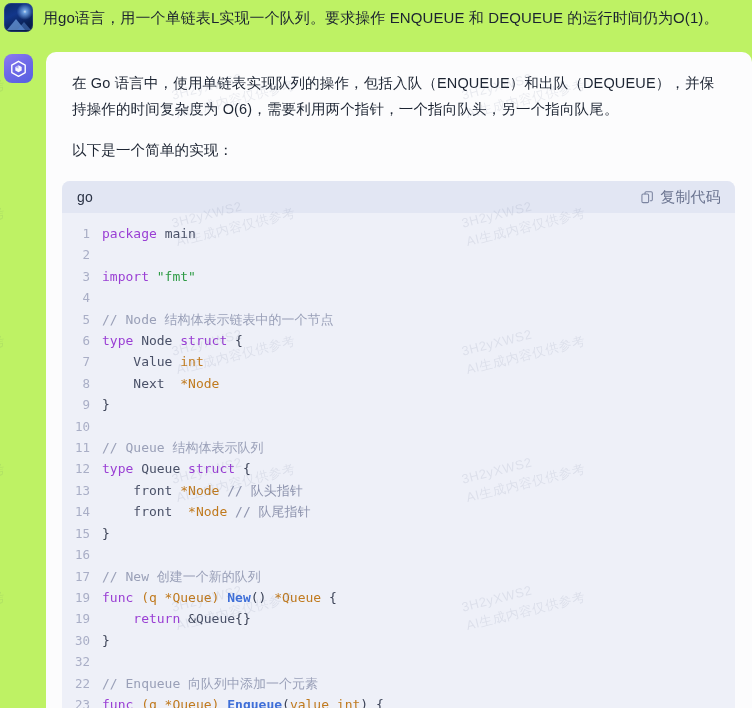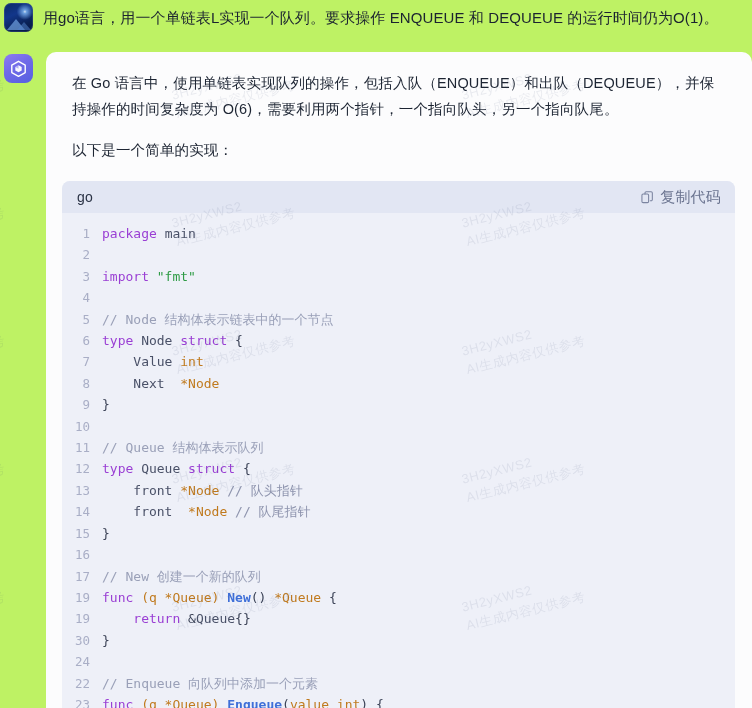--- a/index.html
+++ b/index.html
@@ -260,21 +260,21 @@
             <div class="code-line"><span class="ln">11</span><span class="lc"><span class="t-com">// Queue 结构体表示队列</span></span></div>
             <div class="code-line"><span class="ln">12</span><span class="lc"><span class="t-kw">type</span><span class="t-pl"> </span><span class="t-id">Queue</span><span class="t-pl"> </span><span class="t-kw">struct</span><span class="t-pl"> {</span></span></div>
             <div class="code-line"><span class="ln">13</span><span class="lc"><span class="t-pl">    </span><span class="t-id">front</span><span class="t-pl"> </span><span class="t-type">*Node</span><span class="t-pl"> </span><span class="t-comz">// 队头指针</span></span></div>
             <div class="code-line"><span class="ln">14</span><span class="lc"><span class="t-pl">    </span><span class="t-id">front</span><span class="t-pl">  </span><span class="t-type">*Node</span><span class="t-pl"> </span><span class="t-comz">// 队尾指针</span></span></div>
             <div class="code-line"><span class="ln">15</span><span class="lc"><span class="t-pl">}</span></span></div>
             <div class="code-line"><span class="ln">16</span><span class="lc">&nbsp;</span></div>
             <div class="code-line"><span class="ln">17</span><span class="lc"><span class="t-com">// New 创建一个新的队列</span></span></div>
             <div class="code-line"><span class="ln">19</span><span class="lc"><span class="t-kw">func</span><span class="t-pl"> </span><span class="t-var">(q *Queue)</span><span class="t-pl"> </span><span class="t-fn">New</span><span class="t-pl">() </span><span class="t-type">*Queue</span><span class="t-pl"> {</span></span></div>
             <div class="code-line"><span class="ln">19</span><span class="lc"><span class="t-pl">    </span><span class="t-kw">return</span><span class="t-pl"> &amp;</span><span class="t-id">Queue</span><span class="t-pl">{}</span></span></div>
             <div class="code-line"><span class="ln">30</span><span class="lc"><span class="t-pl">}</span></span></div>
-            <div class="code-line"><span class="ln">24</span><span class="lc">&nbsp;</span></div>
+            <div class="code-line"><span class="ln">32</span><span class="lc">&nbsp;</span></div>
             <div class="code-line"><span class="ln">22</span><span class="lc"><span class="t-com">// Enqueue 向队列中添加一个元素</span></span></div>
             <div class="code-line"><span class="ln">23</span><span class="lc"><span class="t-kw">func</span><span class="t-pl"> </span><span class="t-var">(q *Queue)</span><span class="t-pl"> </span><span class="t-fn">Enqueue</span><span class="t-pl">(</span><span class="t-var">value</span><span class="t-pl"> </span><span class="t-type">int</span><span class="t-pl">) {</span></span></div>
           </div>
       </div>
 
     </div>
   </div>
 
   <div id="watermark-layer">
       <div class="wm-cell" style="left: -120px; top: 88px;">

